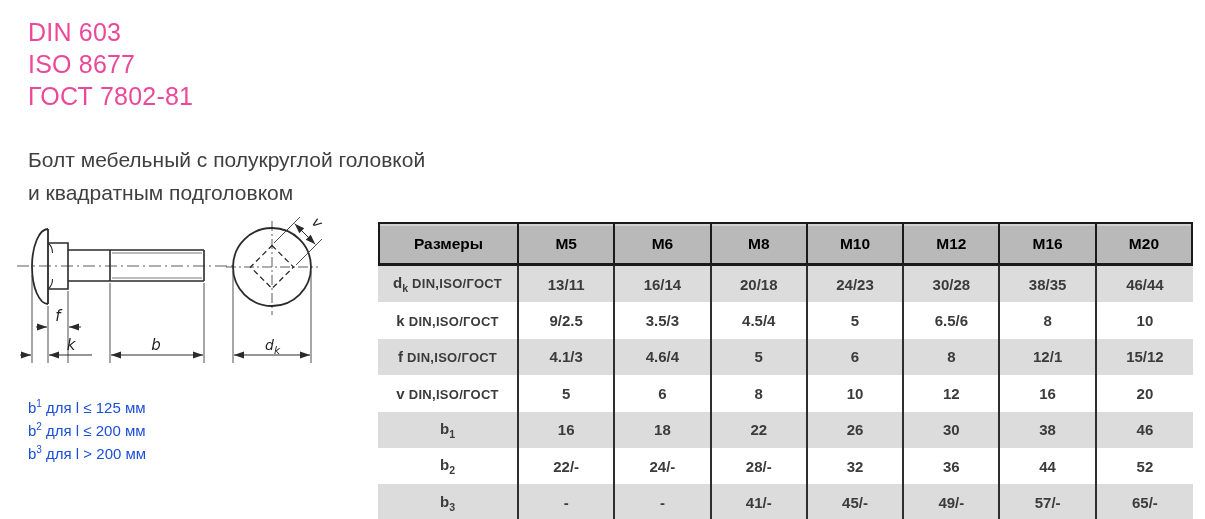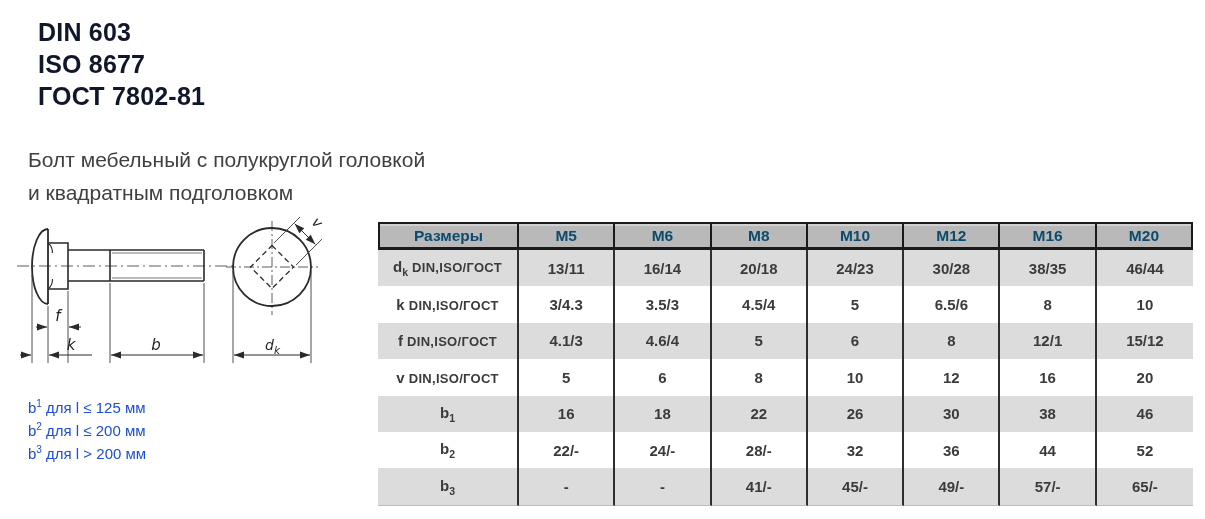--- a/index.html
+++ b/index.html
@@ -5,23 +5,22 @@
   html,body{margin:0;padding:0;}
   body{
     width:1205px;height:519px;position:relative;overflow:hidden;
     background:#ffffff;
     font-family:"Liberation Sans", sans-serif;
     color:var(--text,#333);
   }
   
   .standards{
     position:absolute;left:28px;top:16px;
-    font-size:25px;font-weight:bold;line-height:32px;color:#0f172a;
+    font-size:25px;font-weight:normal;line-height:32px;color:#ec4899;
     letter-spacing:0.2px;
-    margin-left:10px;
   }
   .subtitle{
     position:absolute;left:28px;top:143px;
     font-size:21px;font-weight:400;line-height:33px;color:#404040;
   }
   
   .footnotes{
     position:absolute;left:28px;top:394px;
     font-size:15px;line-height:19px;color:#1d4ed8;
   }
@@ -32,22 +31,22 @@
   .dim-table{
     position:absolute;left:378px;top:222px;width:815px;
     border-collapse:separate;border-spacing:0;table-layout:fixed;
     font-family:"Liberation Sans", sans-serif;
   }
   .dim-table th{
     background:var(--header-bg,#b9b9b9);
     border-top:2px solid var(--border,#1a1a1a);
     border-bottom:2px solid var(--border,#1a1a1a);
     border-right:2px solid var(--border,#1a1a1a);
-    height:23px;font-size:15.5px;font-weight:bold;color:#0c4a6e;
-    text-align:center;vertical-align:middle;padding:0;
+    height:23px;font-size:15.5px;font-weight:bold;color:#000000;
+    text-align:center;vertical-align:middle;padding:8px;
     box-shadow:inset 0 2px 0 rgba(255,255,255,.35);
   }
   .dim-table th:first-child{border-left:2px solid var(--border,#1a1a1a);}
   .dim-table td{
     height:36.4px;text-align:center;vertical-align:middle;padding:0;
     font-size:15px;font-weight:600;color:var(--text,#3b3b3b);
     border-right:2px solid #2e2e2e;
   }
   .dim-table td:last-child{border-right:none;}
   .dim-table tbody tr:first-child td{border-top:1px solid #1a1a1a;}
@@ -160,21 +159,21 @@
         <td>13/11</td>
         <td>16/14</td>
         <td>20/18</td>
         <td>24/23</td>
         <td>30/28</td>
         <td>38/35</td>
         <td>46/44</td>
       </tr>
       <tr class="plain">
         <td class="label-cell"><span class="lab-base">k</span><span class="lab-suffix">DIN,ISO/ГОСТ</span></td>
-        <td>3/4.3</td>
+        <td>9/2.5</td>
         <td>3.5/3</td>
         <td>4.5/4</td>
         <td>5</td>
         <td>6.5/6</td>
         <td>8</td>
         <td>10</td>
       </tr>
       <tr class="shaded">
         <td class="label-cell"><span class="lab-base">f</span><span class="lab-suffix">DIN,ISO/ГОСТ</span></td>
         <td>4.1/3</td>

